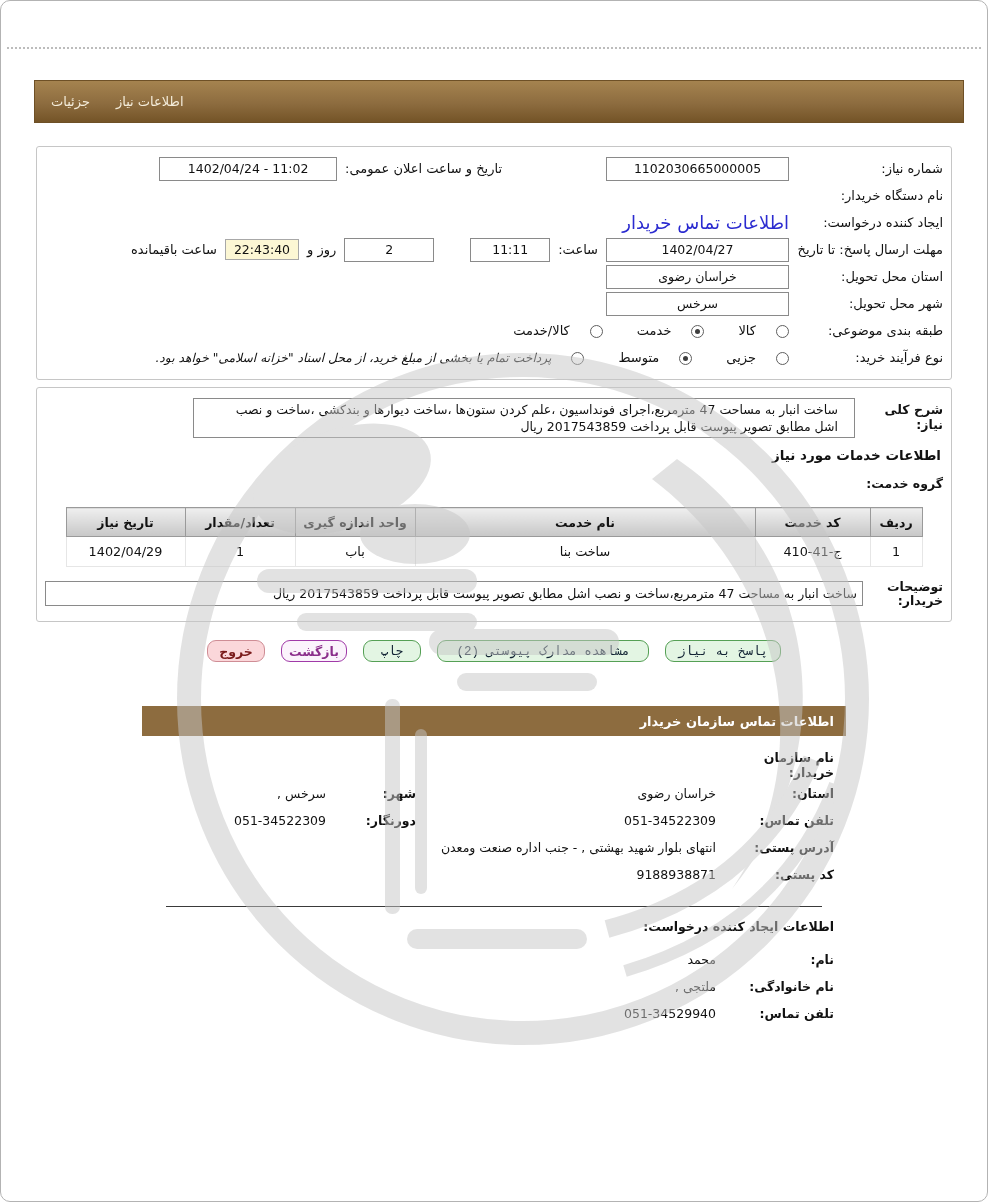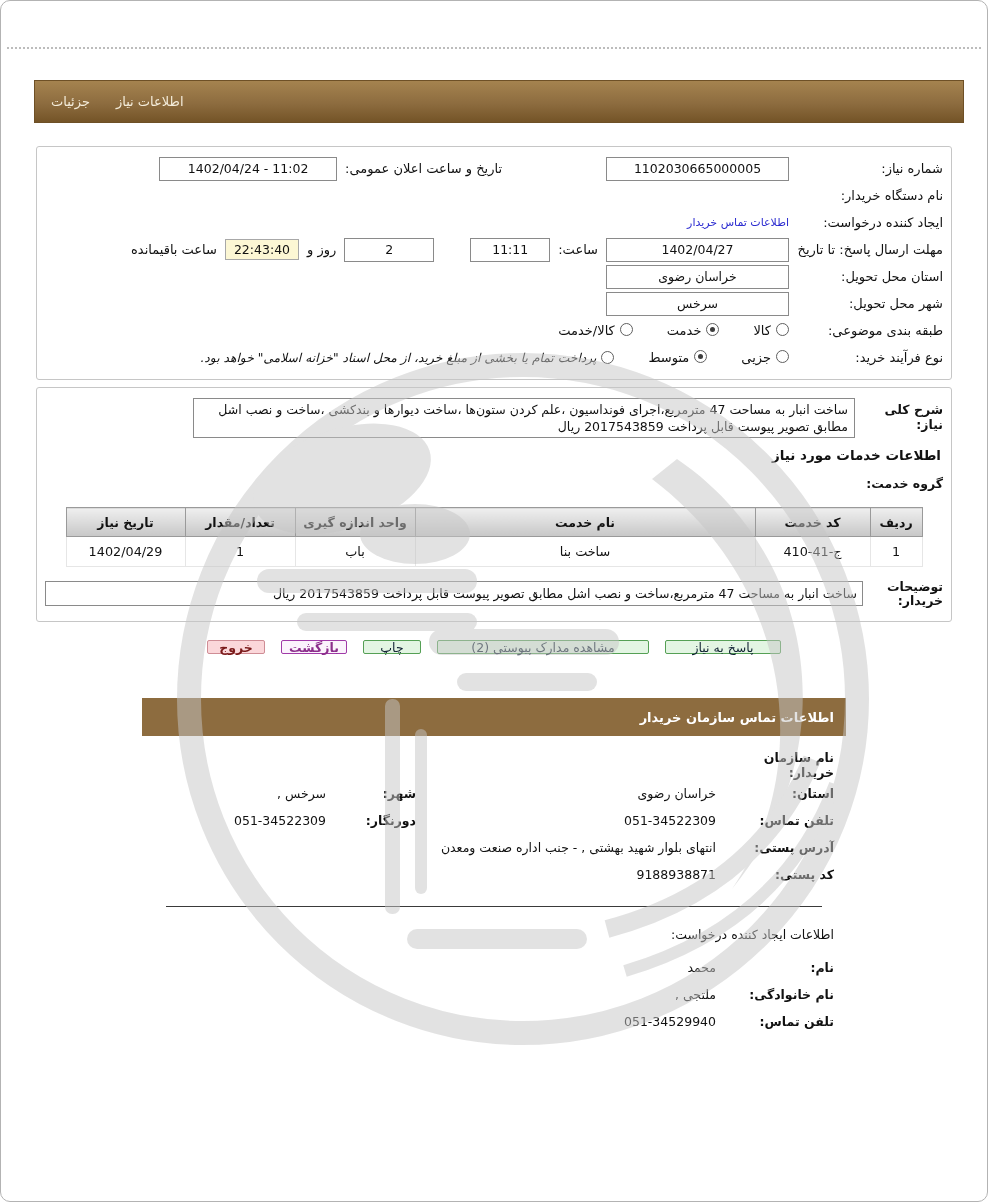--- a/index.html
+++ b/index.html
@@ -29,55 +29,55 @@
 
   .inp { border:1px solid #8a8a8a; background:#fff; height:24px; font-size:12.5px;
          display:flex; align-items:center; justify-content:center; overflow:hidden;
          white-space:nowrap; }
   .inp.rt { justify-content:flex-start; padding:0 5px; }
   .w183{flex:0 0 183px;} .w178{flex:0 0 178px;} .w545{flex:0 0 545px;}
   .w480{flex:0 0 480px;} .w80{flex:0 0 80px;} .w90{flex:0 0 90px;}
   .mr140{margin-right:96px;} .mr28{margin-right:28px;}
   .countdown { flex:0 0 74px; background:var(--countdown-bg,#fcf7d4); border:1px solid #a8a8a8;
                height:21px; display:flex; align-items:center; justify-content:center; font-size:12.5px; }
-  .link { color:var(--link,#2b2bd0); font-size:11px; cursor:pointer; white-space:nowrap; }
-
-  .opt { display:flex; align-items:flex-start; gap:5px; margin-left:26px; cursor:pointer; }
+  .link { color:var(--link,#2b2bd0); font-size:18px; cursor:pointer; white-space:nowrap; }
+
+  .opt { display:flex; align-items:flex-end; gap:20px; margin-left:26px; cursor:pointer; }
   .radio { width:13px; height:13px; border:1px solid #5f5f5f; border-radius:50%;
            background:#fff; position:relative; flex:none; }
   .radio.sel::after { content:''; position:absolute; inset:3px; background:#3d3d3d; border-radius:50%; }
   .note { font-size:12.3px;font-style:italic; }
 
   .descbox { flex:0 0 662px; min-height:40px; border:1px solid #8a8a8a; background:#fff;
-             font-size:12.5px; line-height:17px; padding:2px 6px; text-align:right; }
+             font-size:12.5px; line-height:17px; padding:2px 16px; text-align:right; }
   .heading { font-weight:bold; font-size:13.5px; margin:9px 2px 7px; }
 
   table.svc { border-collapse:collapse; width:856px; margin:10px auto 0; table-layout:fixed; }
   table.svc th { background:linear-gradient(180deg,#efefef,#c7c7c7); border:1px solid #9a9a9a;
                  font-size:12.5px; font-weight:bold; height:29px; padding:0 2px; }
   table.svc td { border:1px solid #e6e6e6; background:#fff; text-align:center;
                  font-size:12.8px; height:30px; }
 
   .btnrow { margin-top:18px; display:flex; justify-content:center; gap:16px; }
-  .btn { height:14px; padding:0 0; font-size:12.5px; border-radius:2px;
+  .btn { height:22px; padding:0 0; font-size:12.5px; border-radius:9px;
          display:flex; align-items:center; justify-content:center; cursor:pointer; white-space:nowrap; }
-  .btn.green { background:var(--button-green-bg,#e3f5e3); border:1px solid var(--button-green-border,#55a055); color:#123; }
+  .btn.green { background:var(--button-green-bg,#e3f5e3); border:1px solid var(--button-green-border,#55a055); color:#123;font-family:Liberation Mono, monospace; }
   .btn.purple { background:#fbf3fc; border:1px solid var(--back-border,#a03aa8); color:#8b2e8b; font-weight:bold; min-width:66px; }
   .btn.red { background:var(--exit-bg,#fbd7da); border:1px solid #cf8d95; color:var(--exit-text,#7a1a1a); font-weight:bold; min-width:58px; }
 
   .ccard { width:704px; margin:44px auto 0; font-size:12.5px; }
-  .chead { height:38px; background:var(--bar,#8d6c3f); color:#fff; font-weight:bold;
+  .chead { height:30px; background:var(--bar,#8d6c3f); color:#fff; font-weight:bold;
            font-size:13px; display:flex; align-items:center; padding:8px 12px; }
   .cbody { padding:14px 12px 0; }
   .crow { display:flex; align-items:center; min-height:27px; }
   .clbl { flex:0 0 118px; font-weight:bold; }
   .clbl2 { flex:0 0 90px; font-weight:bold; }
   .cval300 { flex:0 0 300px; }
   .chr { margin:18px 12px 12px; border:0; border-top:1px solid #3a3a3a; }
-  .ctitle { font-weight:normal; margin:20px 0 12px; }
+  .ctitle { font-weight:bold; margin:12px 0 12px; }
 
   .watermark { position:absolute; top:328px; left:156px; width:732px; height:732px;
                opacity:.5; z-index:30; pointer-events:none; }
 </style>
 </head>
 <body>
 
 <div class="page">
 
   <div class="dotline"></div>

